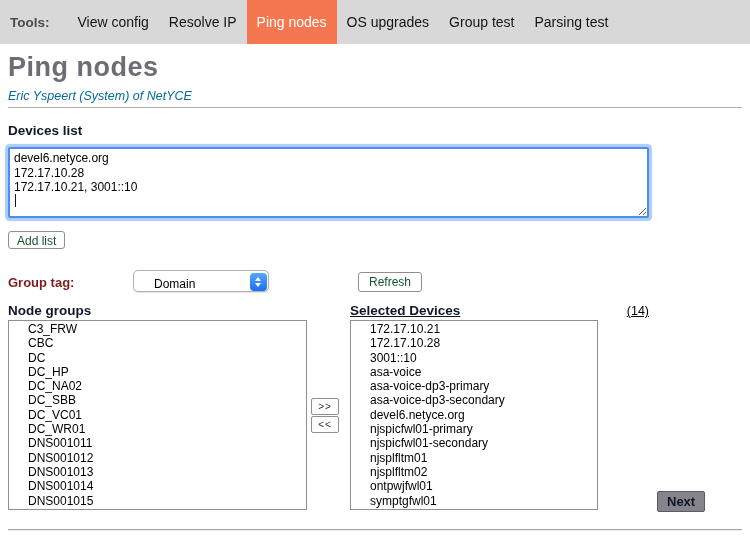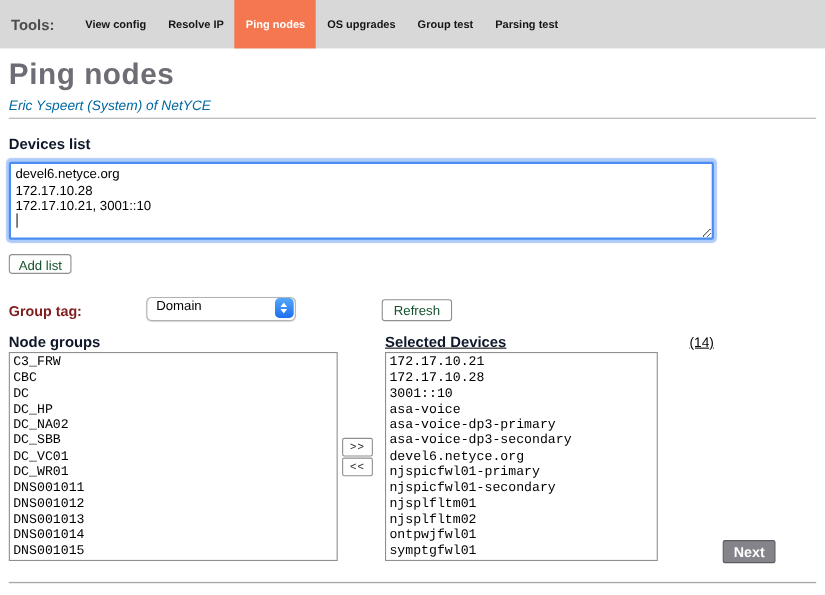--- a/index.html
+++ b/index.html
@@ -5,22 +5,22 @@
   * { box-sizing: border-box; margin: 0; padding: 0; }
   html, body { width: 750px; height: 541px; background: #fff; }
   body { font-family: "Liberation Sans", "DejaVu Sans", sans-serif; color: #111; }
   .page { position: relative; width: 750px; height: 541px; overflow: hidden; }
 
   
   .navbar { position: absolute; left: 0; top: 0; width: 750px; height: 44px;
             background: #d8d8d8; display: flex; align-items: stretch; }
   .nav-tools { align-self: center; font-weight: bold; font-size: 13.5px; color: #4c4c4c;
                padding-left: 10px; margin-right: 18px; }
-  .tab { display: flex; align-items: center; padding: 0 10px; font-weight: bold;
-         font-size: 10px; color: #151515; cursor: default; white-space: nowrap; }
+  .tab { display: flex; align-items: center; padding: 0 10px; font-weight: normal;
+         font-size: 14px; color: #151515; cursor: default; white-space: nowrap; }
   .tab.active { background: #f4774f; color: #ffffff; }
 
   
   .title { position: absolute; left: 8px; top: 52px; font-size: 27px; font-weight: bold;
            color: #6d6d76; letter-spacing: 0.5px; }
   .subtitle { position: absolute; left: 8px; top: 89px; font-size: 12.5px; font-style: italic;
               color: #0369a1; }
   .hr { position: absolute; left: 8px; width: 734px; border-top: 1px solid #b0b0b0; }
   .hr.top { top: 107px; }
   .hr.bottom { top: 529px; border-top: 1px solid #a8a8a8; border-bottom: 1px solid #ececec; }
@@ -38,53 +38,53 @@
 
   .btn { background: #ffffff; border: 1px solid #8f8f8f; border-radius: 3px;
          font-family: "Liberation Sans", sans-serif; font-size: 12px; color: #14532d;
          padding: 2px 8px; cursor: pointer; }
   .add-list { position: absolute; left: 8px; top: 231px; height: 18px; }
 
   
   .group-label { position: absolute; left: 8px; top: 275px; font-size: 13px; color: #7f1d1d; font-weight: bold; }
   .select { position: absolute; left: 133px; top: 270px; width: 136px; height: 22px;
             background: #fff; border: 1px solid #b3b3b3; border-radius: 5px;
-            display: flex; align-items: flex-start; justify-content: space-between;
-            padding-left: 8px; font-size: 12px; color: #000;
+            display: flex; align-items: flex-end; justify-content: space-between;
+            padding-left: 20px; font-size: 12px; color: #000;
             box-shadow: 0 0.5px 1px rgba(0,0,0,0.12); cursor: default; }
   .stepper { width: 17px; height: 18px; margin-right: 1.5px; border-radius: 4px;
              background: linear-gradient(#55a7fa, #1d6ff1);
              display: flex; flex-direction: column; align-items: center; justify-content: center; }
   .chev { width: 0; height: 0; border-left: 3.5px solid transparent; border-right: 3.5px solid transparent; }
   .chev.up { border-bottom: 4px solid #fff; margin-bottom: 2.5px; }
   .chev.down { border-top: 4px solid #fff; }
-  .refresh { position: absolute; left: 347px; top: 272px; height: 20px; padding: 2px 10px; }
+  .refresh { position: absolute; left: 358px; top: 272px; height: 20px; padding: 2px 10px; }
 
   
   .ng-label { position: absolute; left: 8px; top: 303px; }
   .sd-header { position: absolute; left: 350px; top: 303px; width: 299px;
                display: flex; justify-content: space-between; align-items: baseline; text-decoration: underline; }
   .sd-count { font-size: 12.5px; font-weight: normal; color: #000; }
   .listbox { position: absolute; top: 320px; height: 190px; background: #fff;
-             border: 1px solid #8f8f8f; overflow: hidden; padding: 1px 0; font-family: Liberation Mono, monospace; }
+             border: 1px solid #8f8f8f; overflow: hidden; padding: 1px 16px; }
   .listbox.left { left: 8px; width: 299px; }
   .listbox.right { left: 350px; width: 248px; }
   .list-item { font-size: 12px; line-height: 14.3px; padding: 0 3px; white-space: nowrap;
                color: #000; cursor: default; }
 
   .transfer-btn { position: absolute; left: 311px; width: 28px; height: 17px;
                   background: #fff; border: 1px solid #8f8f8f; border-radius: 2px;
                   font-size: 10px; line-height: 1; color: #333; letter-spacing: 1px;
                   cursor: pointer; font-family: "Liberation Sans", sans-serif; }
   .move-right { top: 398px; }
   .move-left  { top: 416px; }
 
   .next { position: absolute; left: 657px; top: 491px; height: 21px; padding: 2px 9px;
           background: #84848a; border: 1px solid #5b5b61; border-radius: 2px;
-          color: #ffffff; font-weight: bold; font-size: 13px;
+          color: #0f172a; font-weight: bold; font-size: 13px;
           font-family: "Liberation Sans", sans-serif; cursor: pointer; }
 </style>
 </head>
 <body>
 
 <div class="page">
 
   <div class="navbar">
     <span class="nav-tools">Tools:</span>
     <span class="tab">View config</span>

